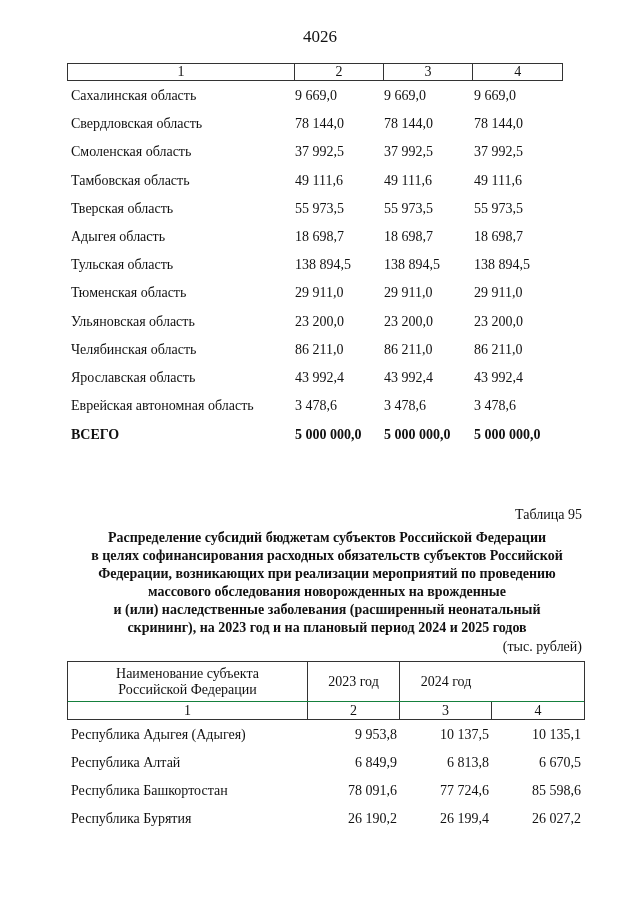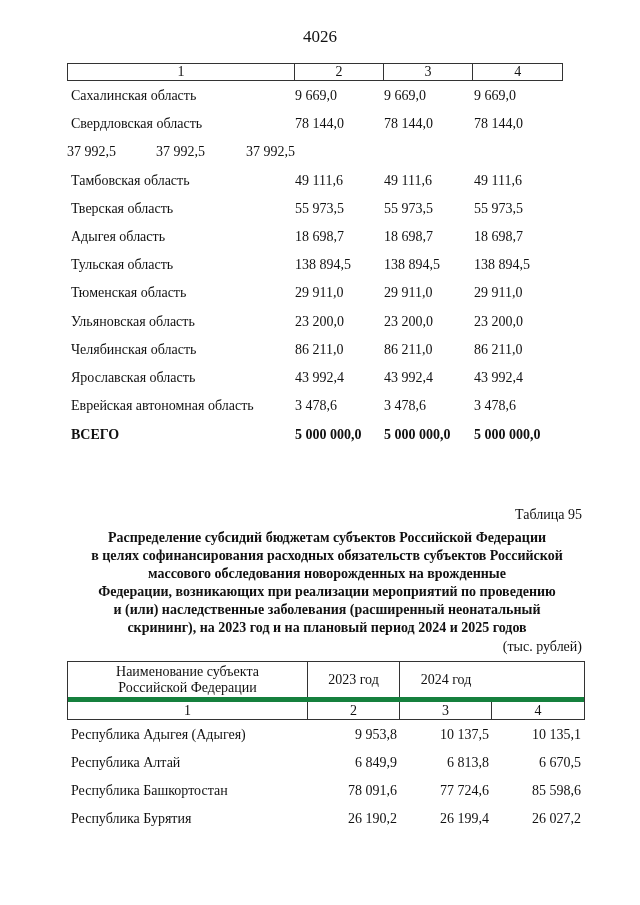--- a/index.html
+++ b/index.html
@@ -21,21 +21,21 @@
   .bold { font-weight:bold; }
 
   
   .tbl-label { position:absolute; right:58px; top:507px; font-size:14px; }
   .tbl-title { position:absolute; left:62px; top:529px; width:530px; text-align:center;
                font-size:14px; font-weight:bold; line-height:18px; }
   .units { position:absolute; right:58px; top:639px; font-size:14px; }
 
   .t2-head { position:absolute; left:67px; top:661px; width:518px; height:59px;
              border:1px solid #333; box-sizing:border-box; }
-  .t2-hrow { display:flex; height:40px; border-bottom:5px solid #15803d; box-sizing:border-box; }
+  .t2-hrow { display:flex; height:40px; border-bottom:1px solid #15803d; box-sizing:border-box; }
   .t2-irow { display:flex; height:17px; }
   .t2-head .cell { box-sizing:border-box; border-right:1px solid #333; display:flex; align-items:center;
                    justify-content:center; text-align:center; font-size:14px; line-height:16px; }
   .t2-head .cell:last-child { border-right:none; }
   .c1b { width:240px; } .c2b { width:92px; } .c3b { width:92px; } .c4b { width:92px; }
 
   .t2-row { position:absolute; left:67px; width:518px; height:20px; display:flex; font-size:14px; line-height:20px; }
   .t2-row .name { width:240px; padding-left:4px; box-sizing:border-box; white-space:nowrap; }
   .t2-row .v { width:92px; text-align:right; box-sizing:border-box; padding-right:2px; white-space:nowrap; }
 </style>
@@ -58,20 +58,21 @@
       <div class="v v3">9 669,0</div>
       <div class="v v4">9 669,0</div>
     </div>
     <div class="t1-row" style="top: 114.2px;">
       <div class="name">Свердловская область</div>
       <div class="v v2">78 144,0</div>
       <div class="v v3">78 144,0</div>
       <div class="v v4">78 144,0</div>
     </div>
     <div class="t1-row" style="top: 142.4px;">
+      <div class="name">Смоленская область</div>
       <div class="v v2">37 992,5</div>
       <div class="v v3">37 992,5</div>
       <div class="v v4">37 992,5</div>
     </div>
     <div class="t1-row" style="top: 170.6px;">
       <div class="name">Тамбовская область</div>
       <div class="v v2">49 111,6</div>
       <div class="v v3">49 111,6</div>
       <div class="v v4">49 111,6</div>
     </div>
@@ -129,22 +130,22 @@
   <div class="name">ВСЕГО</div>
   <div class="v v2">5 000 000,0</div>
   <div class="v v3">5 000 000,0</div>
   <div class="v v4">5 000 000,0</div>
 </div>
 
 <div class="tbl-label">Таблица 95</div>
 <div class="tbl-title">
   <div>Распределение субсидий бюджетам субъектов Российской Федерации</div>
   <div>в целях софинансирования расходных обязательств субъектов Российской</div>
+  <div>Федерации, возникающих при реализации мероприятий по проведению</div>
   <div>массового обследования новорожденных на врожденные</div>
-  <div>Федерации, возникающих при реализации мероприятий по проведению</div>
   <div>и (или) наследственные заболевания (расширенный неонатальный</div>
   <div>скрининг), на 2023 год и на плановый период 2024 и 2025 годов</div>
 </div>
 <div class="units">(тыс. рублей)</div>
 
 <div class="t2-head">
   <div class="t2-hrow">
     <div class="cell c1b">
         <span style="display:block;width:160px;margin:0 auto;">Наименование субъекта Российской Федерации</span>
       </div>

